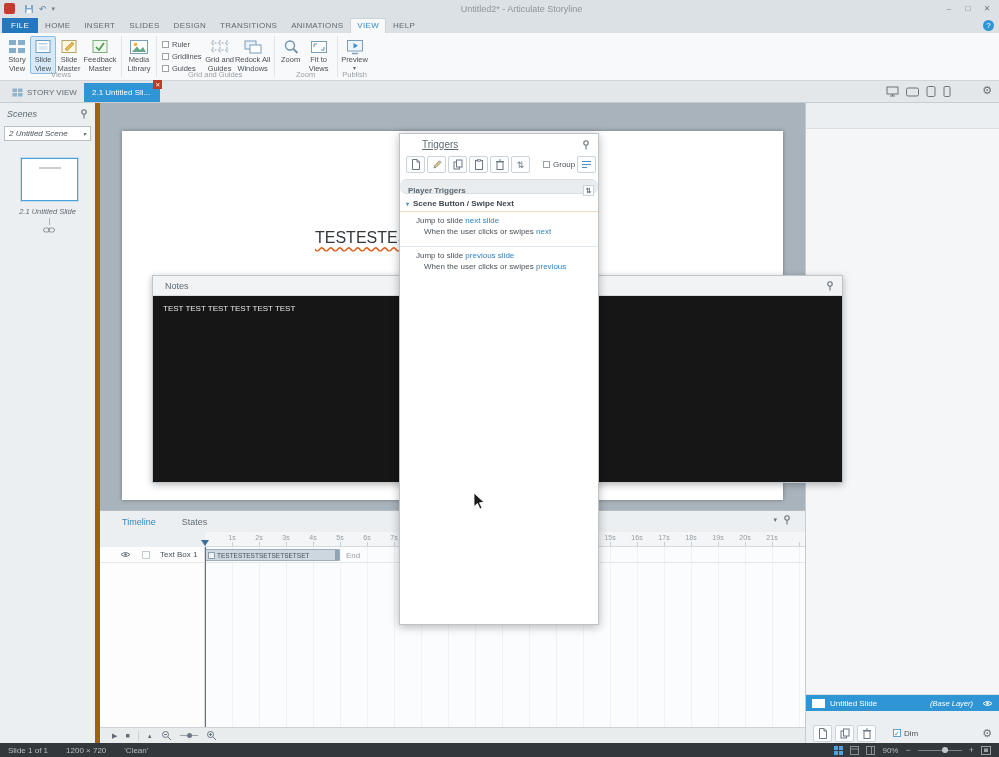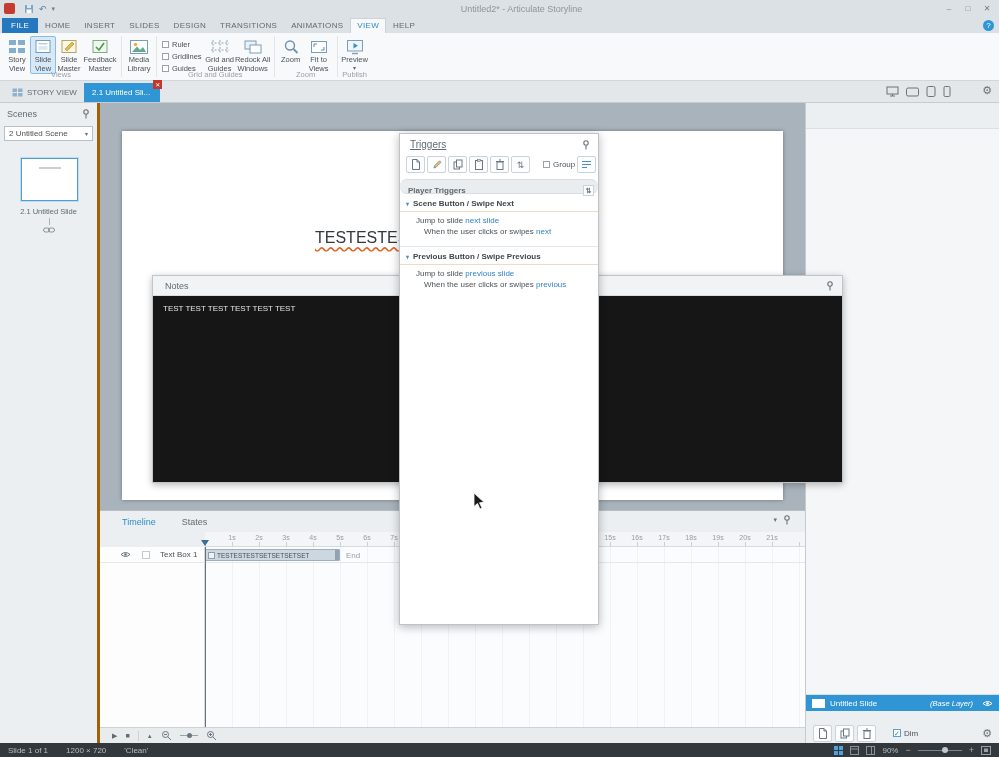--- a/index.html
+++ b/index.html
@@ -45,21 +45,21 @@
   .docbar{position:absolute;left:0;top:81px;right:0;height:22px;background:#e3e7ea;border-bottom:1px solid #c7ccd1;}
   .storyview-tab{position:absolute;left:6px;top:3px;height:17px;display:flex;align-items:center;gap:4px;font-size:8px;color:#5f6a72;padding:0 6px;}
   .active-doc-tab{position:absolute;left:84px;top:2px;height:19px;background:#3095d4;color:#fff;font-size:8px;
                   display:flex;align-items:center;padding:0 10px 0 8px;}
   .doc-close{position:absolute;right:-2px;top:-3px;width:9px;height:9px;background:#c0392b;color:#fff;font-size:6px;
              display:flex;align-items:center;justify-content:center;}
   .doc-icons{position:absolute;right:48px;top:5px;display:flex;gap:7px;align-items:flex-end;}
   .doc-gear{position:absolute;right:7px;top:4px;font-size:11px;color:#6b7278;line-height:1;}
 
   
-  .scenes{position:absolute;left:0;top:103px;width:100px;bottom:14px;background:#eceff1;border-right:3px solid #a16207;z-index:1;}
+  .scenes{position:absolute;left:0;top:103px;width:100px;bottom:14px;background:#eceff1;border-right:5px solid #a16207;z-index:1;font-style:italic;}
   .panel-header{display:flex;align-items:center;justify-content:space-between;padding:6px 7px 4px;font-size:9px;color:#5f6a72;}
   .phead-icons{display:flex;align-items:center;gap:5px;}
   .scene-dd{margin:3px 4px 0;height:15px;background:#fff;border:1px solid #b9c0c6;display:flex;align-items:center;
             justify-content:space-between;font-size:8px;color:#4a5258;padding:0 4px;}
   .scene-thumb{position:absolute;left:21px;top:55px;width:57px;height:43px;background:#fff;border:1px solid #4aa0d8;
                box-shadow:0 0 0 1px rgba(74,160,216,.25);}
   .scene-thumb .mini-text{position:absolute;left:17px;top:8px;width:22px;height:2px;background:#c9ced2;}
   .scene-label{position:absolute;left:0;width:100%;top:104px;text-align:center;font-size:7.5px;color:#5f6a72;}
   .scene-connector{position:absolute;left:49px;top:115px;width:1px;height:7px;background:#aab2b8;}
   .scene-link-icon{position:absolute;left:43px;top:123px;}
@@ -73,21 +73,21 @@
   
   .notes{position:absolute;left:152px;top:275px;width:691px;height:208px;background:#fff;border:1px solid #bfc6cb;
          box-shadow:0 2px 7px rgba(0,0,0,.28);z-index:5;}
   .notes-header{height:20px;background:#f1f3f5;border-bottom:1px solid #d8dde1;display:flex;align-items:center;
                 justify-content:space-between;padding:0 8px 0 12px;font-size:9px;color:#5f6a72;}
   .notes-body{height:186px;background:#161616;color:#e6e6e6;font-size:8px;padding:8px 10px;}
 
   
   .triggers{position:absolute;left:399px;top:133px;width:200px;height:492px;background:#fff;border:1px solid #bcc3c9;
             box-shadow:0 2px 9px rgba(0,0,0,.28);z-index:6;}
-  .trg-header{height:21px;display:flex;align-items:center;justify-content:space-between;padding:0 8px 0 10px;font-size:10px;color:#5f6a72;text-decoration:underline;}
+  .trg-header{height:21px;display:flex;align-items:center;justify-content:space-between;padding:0 8px 0 22px;font-size:10px;color:#5f6a72;text-decoration:underline;}
   .trg-toolbar{display:flex;align-items:center;gap:2px;padding:1px 6px 6px;}
   .icon-btn{width:19px;height:17px;border:1px solid #ccd2d7;background:#fcfdfe;border-radius:2px;
             display:flex;align-items:center;justify-content:center;color:#6b7682;flex:0 0 auto;}
   .trg-group{display:flex;align-items:center;gap:3px;margin-left:11px;font-size:8px;color:#4a5258;}
   .trg-group .box{width:7px;height:7px;border:1px solid #9aa2a8;background:#fff;}
   .trg-wizard{margin-left:auto;}
   .trg-section{height:15px;background:#e9edf0;border-top:1px solid #d9dee2;border-bottom:1px solid #d9dee2;
                display:flex;align-items:center;justify-content:space-between;font-size:8px;font-weight:bold;color:#5f6a72;padding:8px 4px 0 8px;border-radius:7px;}
   .mini-sort{width:11px;height:11px;border:1px solid #ccd2d7;background:#fcfdfe;font-size:7px;color:#6b7682;
              display:flex;align-items:center;justify-content:center;}
@@ -608,24 +608,20 @@
     </div>
     <div class="trg-item">
       <div class="trg-item-header">
         <span class="trg-caret">▾</span>
         <span>Scene Button / Swipe Next</span>
       </div>
       <div class="trg-line1"><span>Jump to slide </span><span class="trg-link">next slide</span></div>
       <div class="trg-line2"><span>When the user clicks or swipes </span><span class="trg-link">next</span></div>
     </div>
     <div class="trg-item trg-item2">
-      <div class="trg-item-header">
-        <span class="trg-caret">▾</span>
-        <span>Previous Button / Swipe Previous</span>
-      </div>
       <div class="trg-line1"><span>Jump to slide </span><span class="trg-link">previous slide</span></div>
       <div class="trg-line2"><span>When the user clicks or swipes </span><span class="trg-link">previous</span></div>
     </div>
   </div>
 
   <div class="cursor">
     <svg width="12" height="18">
         <path d="M1 1 L1 14.5 L4.5 11.5 L7 17 L9 16 L6.5 10.8 L11 10.3 Z" fill="#1a1a1a" stroke="#fff" stroke-width="0.8"></path>
       </svg>
   </div>

